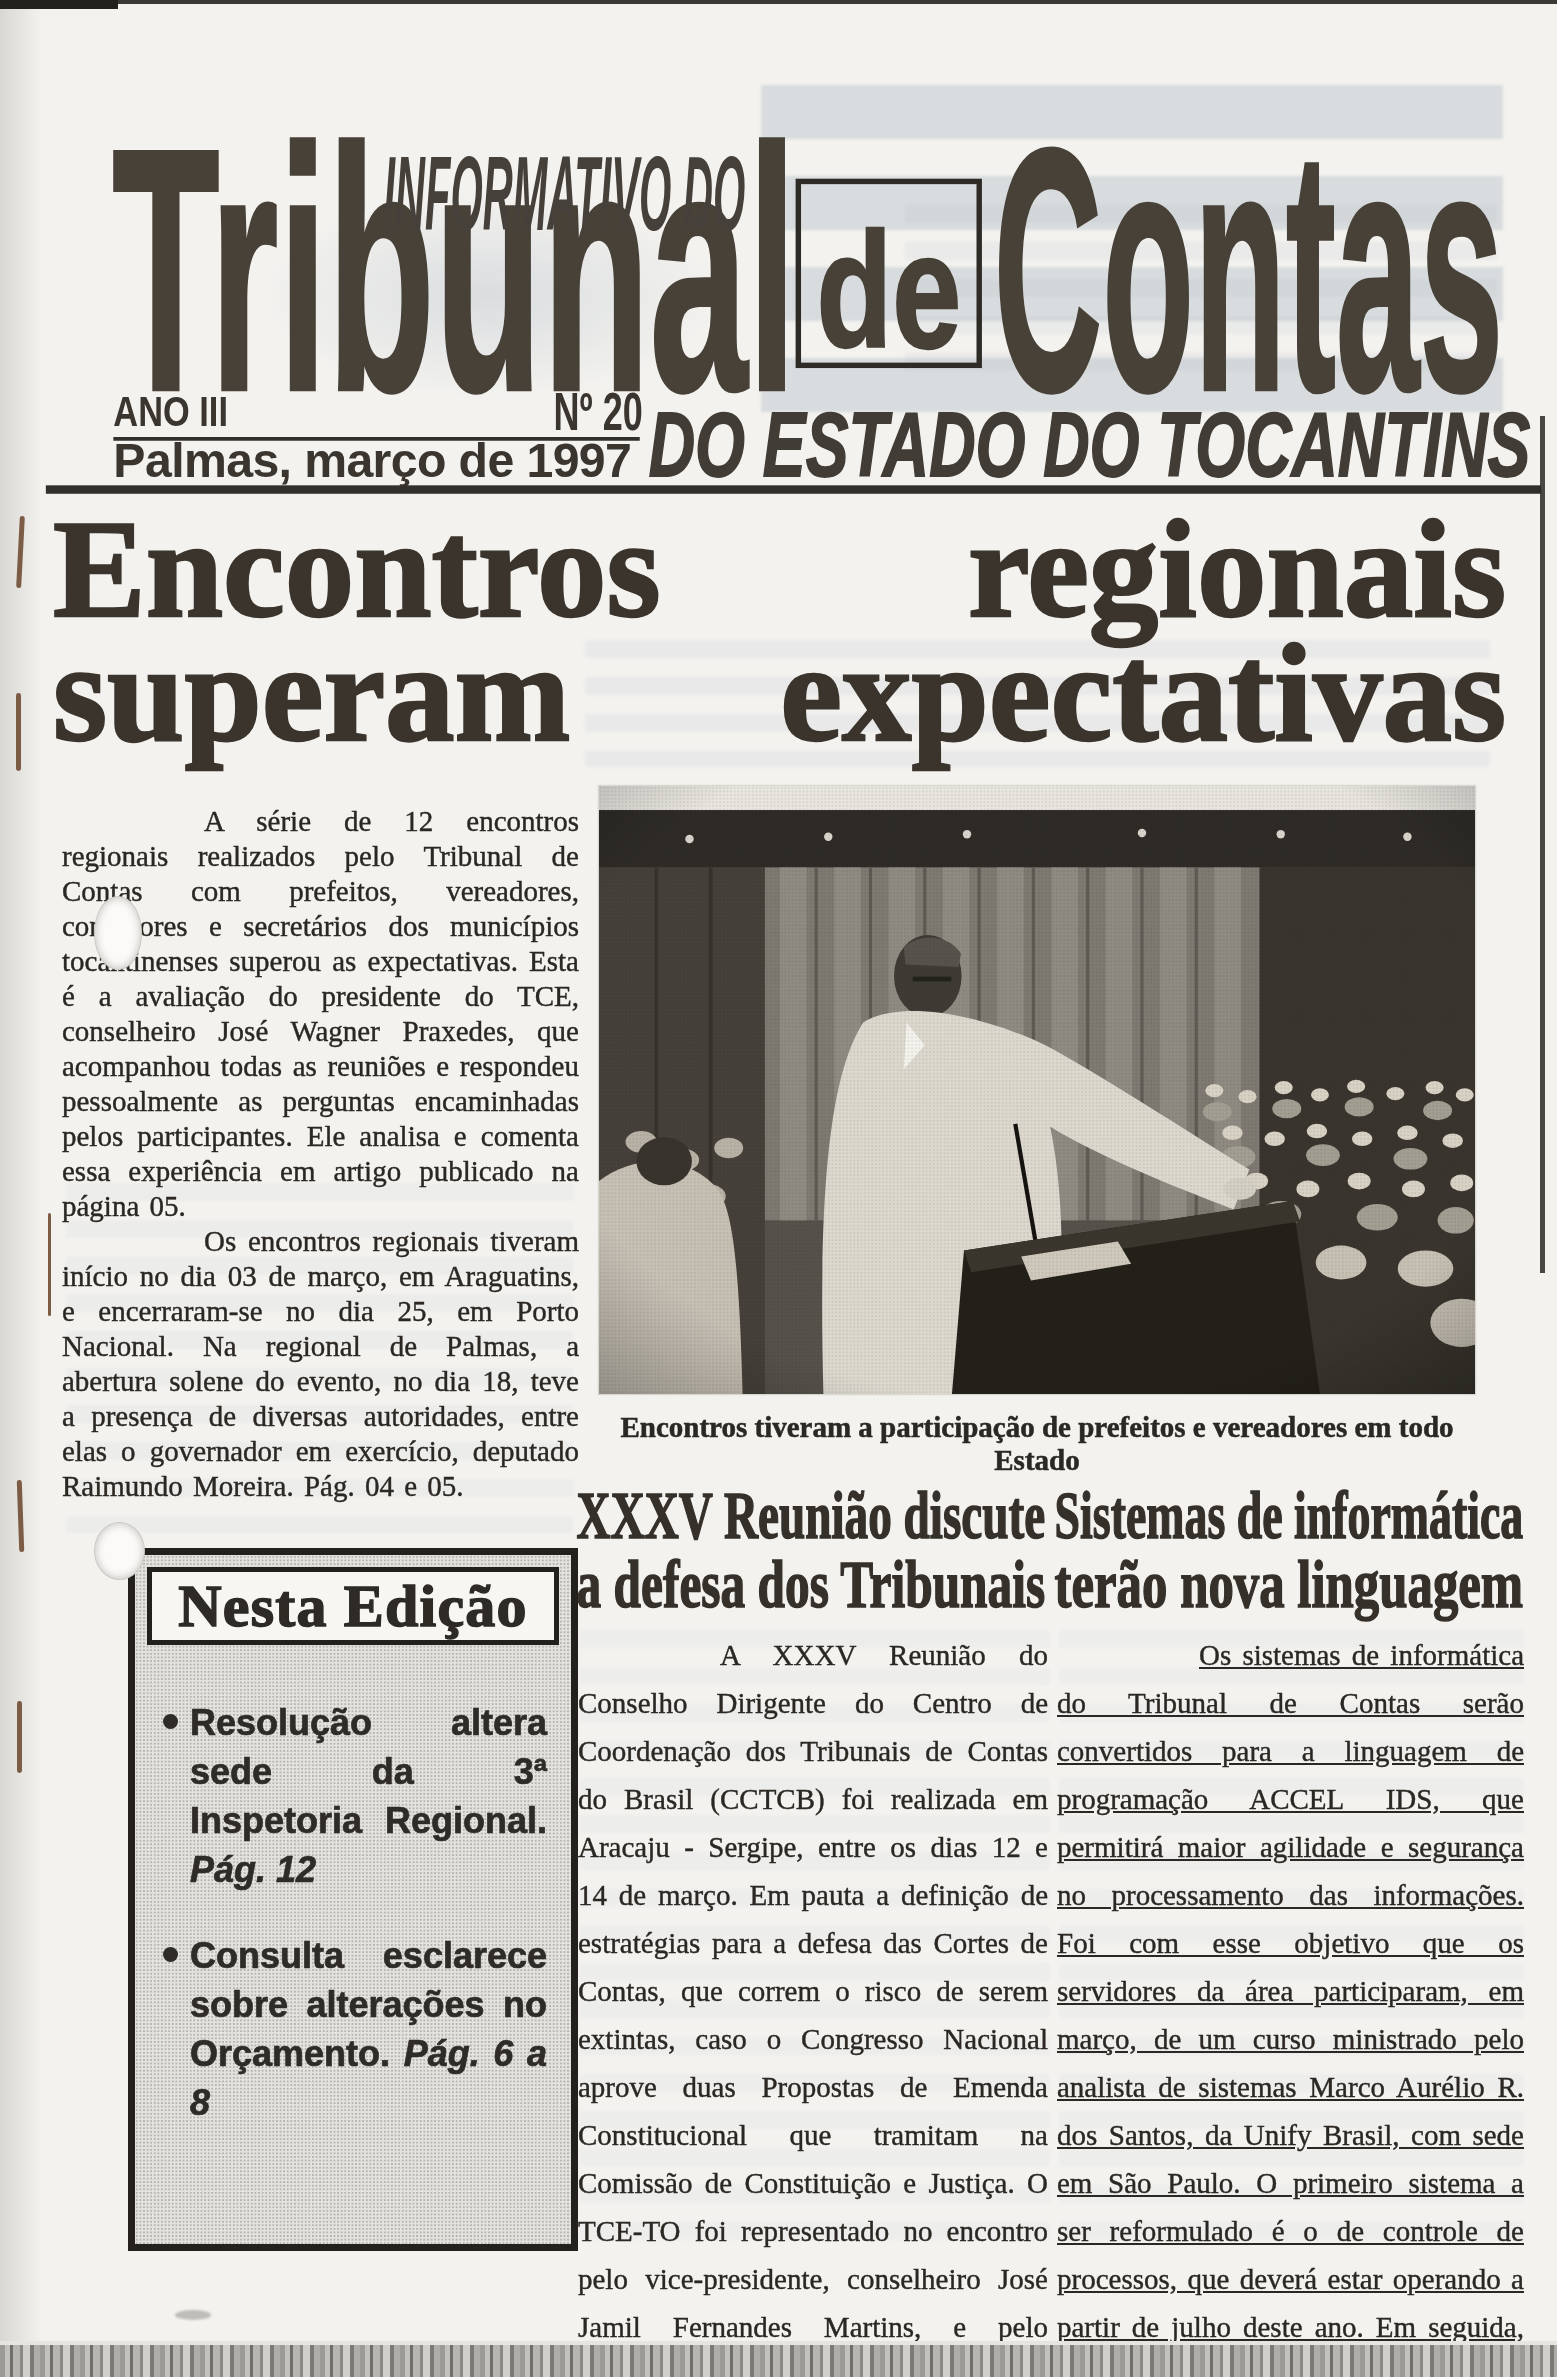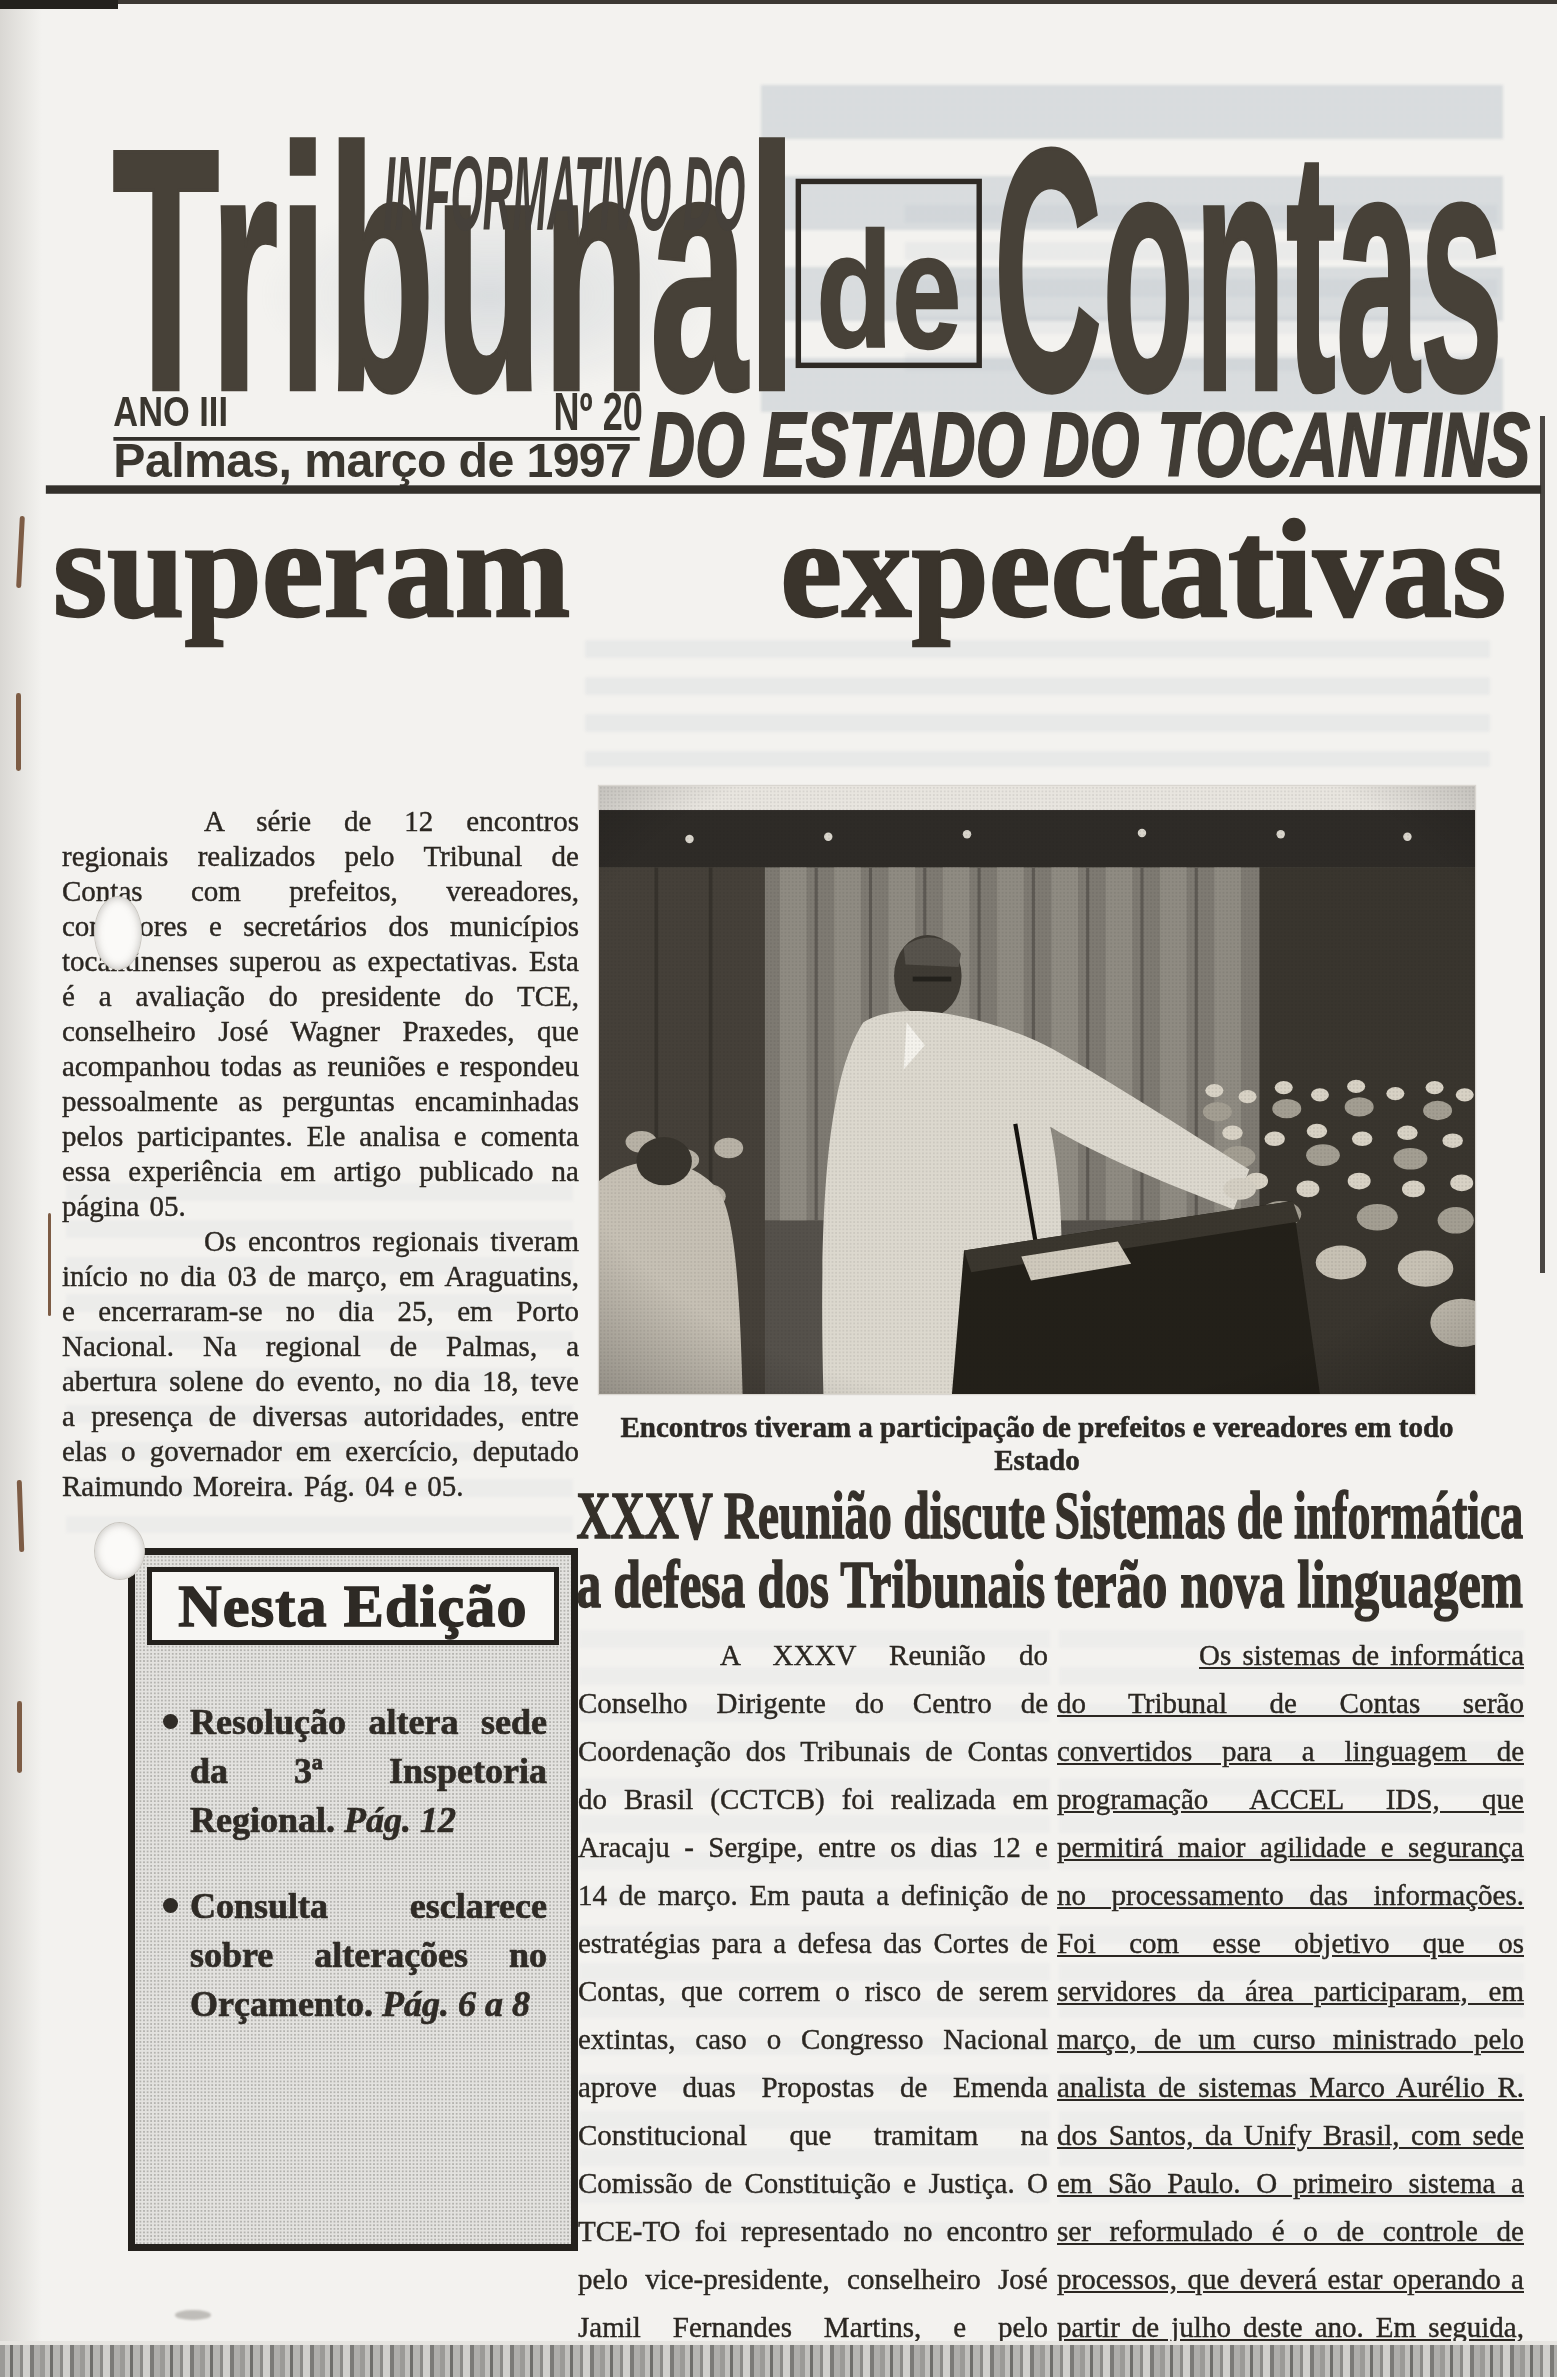--- a/index.html
+++ b/index.html
@@ -67,21 +67,21 @@
     border:7.8px solid #24211d;
     background-color:#e3e2df;
     background-image:radial-gradient(#b4b3af 0.8px,rgba(0,0,0,0) 0.9px);
     background-size:3.6px 3.6px;}
   .nesta-header{margin:12px 12px 0 12px;height:78px;box-sizing:border-box;border:5.4px solid #24211d;
     background:#f7f6f3;display:flex;align-items:center;justify-content:center;}
   .nesta-title{font-family:"Liberation Serif",serif;font-weight:700;font-size:60px;color:#2e2a25;
     letter-spacing:1.2px;-webkit-text-stroke:1.5px #2e2a25;}
   .nesta-items{padding:53px 24px 0 24px;}
   .nesta-item{position:relative;padding-left:31px;margin-bottom:37px;
-    font-family:Liberation Serif, serif;font-weight:700;font-size:36px;line-height:49px;
+    font-family:Liberation Sans, sans-serif;font-weight:700;font-size:36px;line-height:49px;
     color:#2f2b26;text-align:justify;-webkit-text-stroke:0.7px #2f2b26;}
   .nesta-item .blt{position:absolute;left:3.6px;top:15.7px;width:15.7px;height:15.7px;border-radius:50%;background:#2f2b26;}
   .nesta-item i{font-weight:700;}
 </style>
 </head>
 <body>
 
 <div class="ghost g-big" style="left:761px;top:85px;width:742px;height:338px;"></div>
 <div class="ghost g-blob" style="left:260px;top:193px;width:459px;height:205px;"></div>
 <div class="ghost g-lines" style="left:905px;top:205px;width:592px;height:181px;opacity:.5;"></div>
@@ -98,20 +98,21 @@
   <text class="mh-kicker" x="560" y="230" textLength="600" lengthAdjust="spacingAndGlyphs">INFORMATIVO DO</text>
   <text class="mh-ano" x="112" y="556" textLength="190" lengthAdjust="spacingAndGlyphs">ANO III</text>
   <text class="mh-num" x="842" y="562" textLength="148" lengthAdjust="spacingAndGlyphs">Nº 20</text>
   <line class="mh-rule-thin" x1="112" y1="577" x2="985" y2="577"></line>
   <text class="mh-date" x="112" y="641" textLength="860" lengthAdjust="spacing">Palmas, março de 1997</text>
   <text class="mh-sub" x="1000" y="638" textLength="1462" lengthAdjust="spacingAndGlyphs">DO ESTADO DO TOCANTINS</text>
   <rect class="mh-rule-thick" x="0" y="654" width="2480" height="14"></rect>
 </svg>
 
 <div class="headline">
+  <div class="hl-line">Encontros regionais</div>
   <div class="hl-line">superam expectativas</div>
 </div>
 
 <div class="col-left">
   <p>A série de 12 encontros regionais realizados pelo Tribunal de Contas com prefeitos, vereadores, contadores e secretários dos municípios tocantinenses superou as expectativas. Esta é a avaliação do presidente do TCE, conselheiro José Wagner Praxedes, que acompanhou todas as reuniões e respondeu pessoalmente as perguntas encaminhadas pelos participantes. Ele analisa e comenta essa experiência em artigo publicado na página 05.</p>
   <p>Os encontros regionais tiveram início no dia 03 de março, em Araguatins, e encerraram-se no dia 25, em Porto Nacional. Na regional de Palmas, a abertura solene do evento, no dia 18, teve a presença de diversas autoridades, entre elas o governador em exercício, deputado Raimundo Moreira. Pág. 04 e 05.</p>
 </div>
 
 <div class="photo">
 <svg width="876" height="608" viewBox="0 0 1452 1008" preserveAspectRatio="none">

